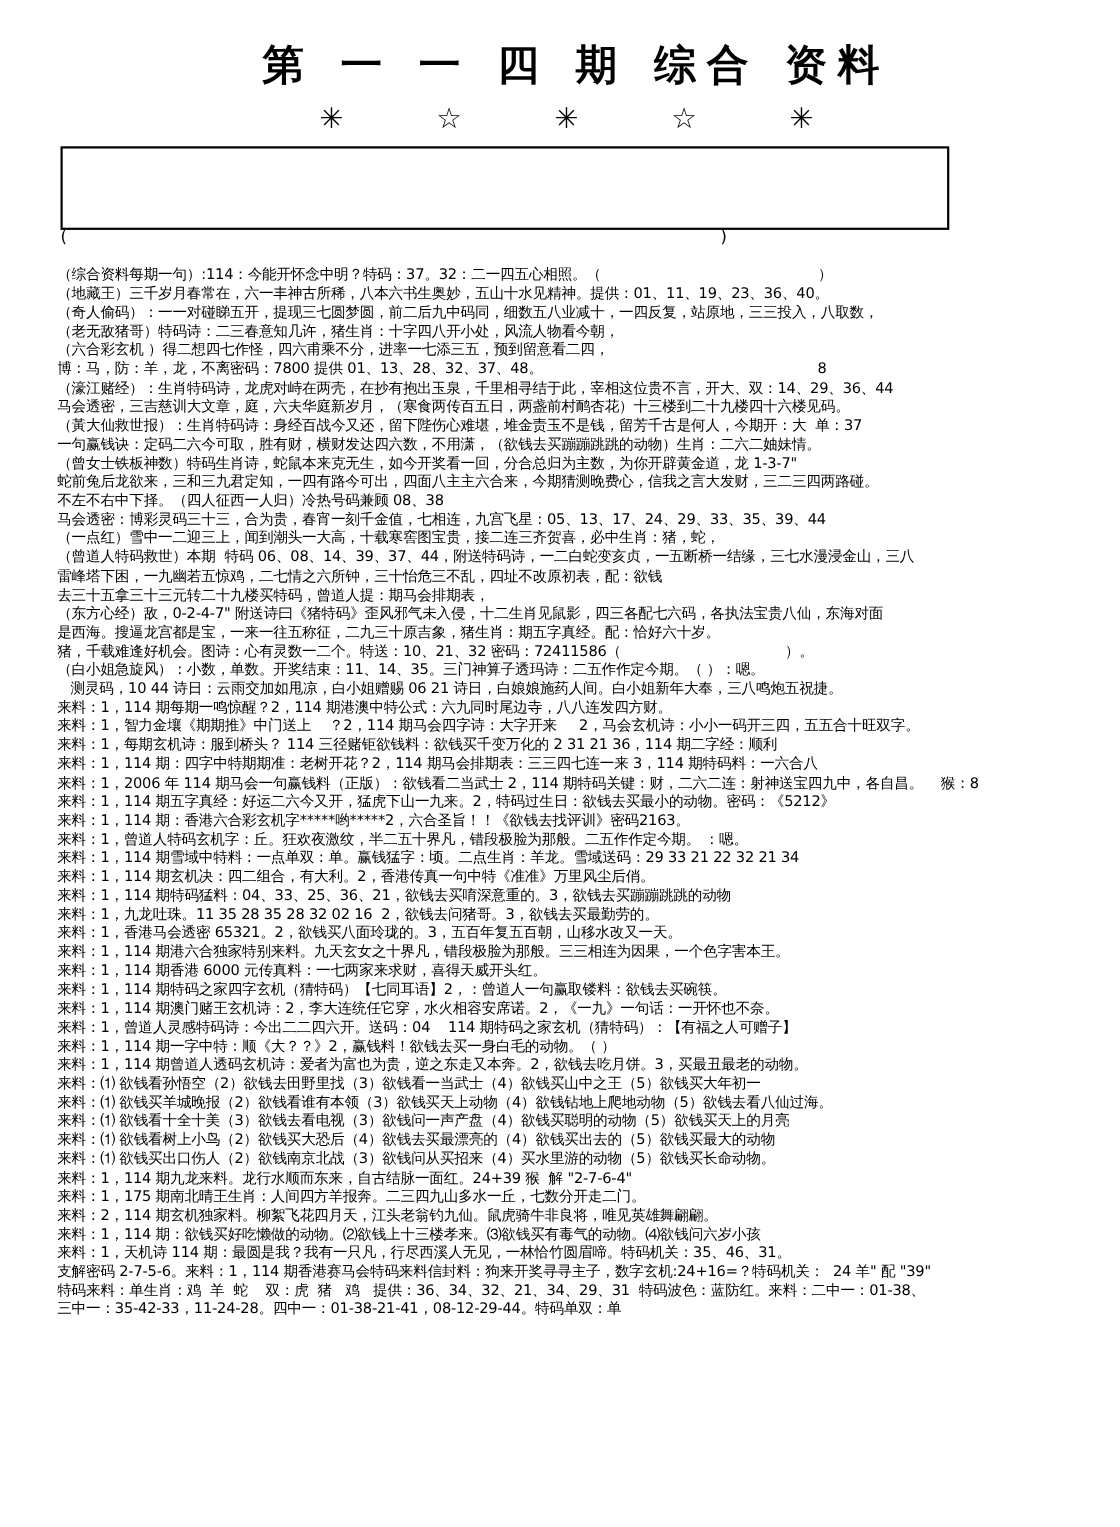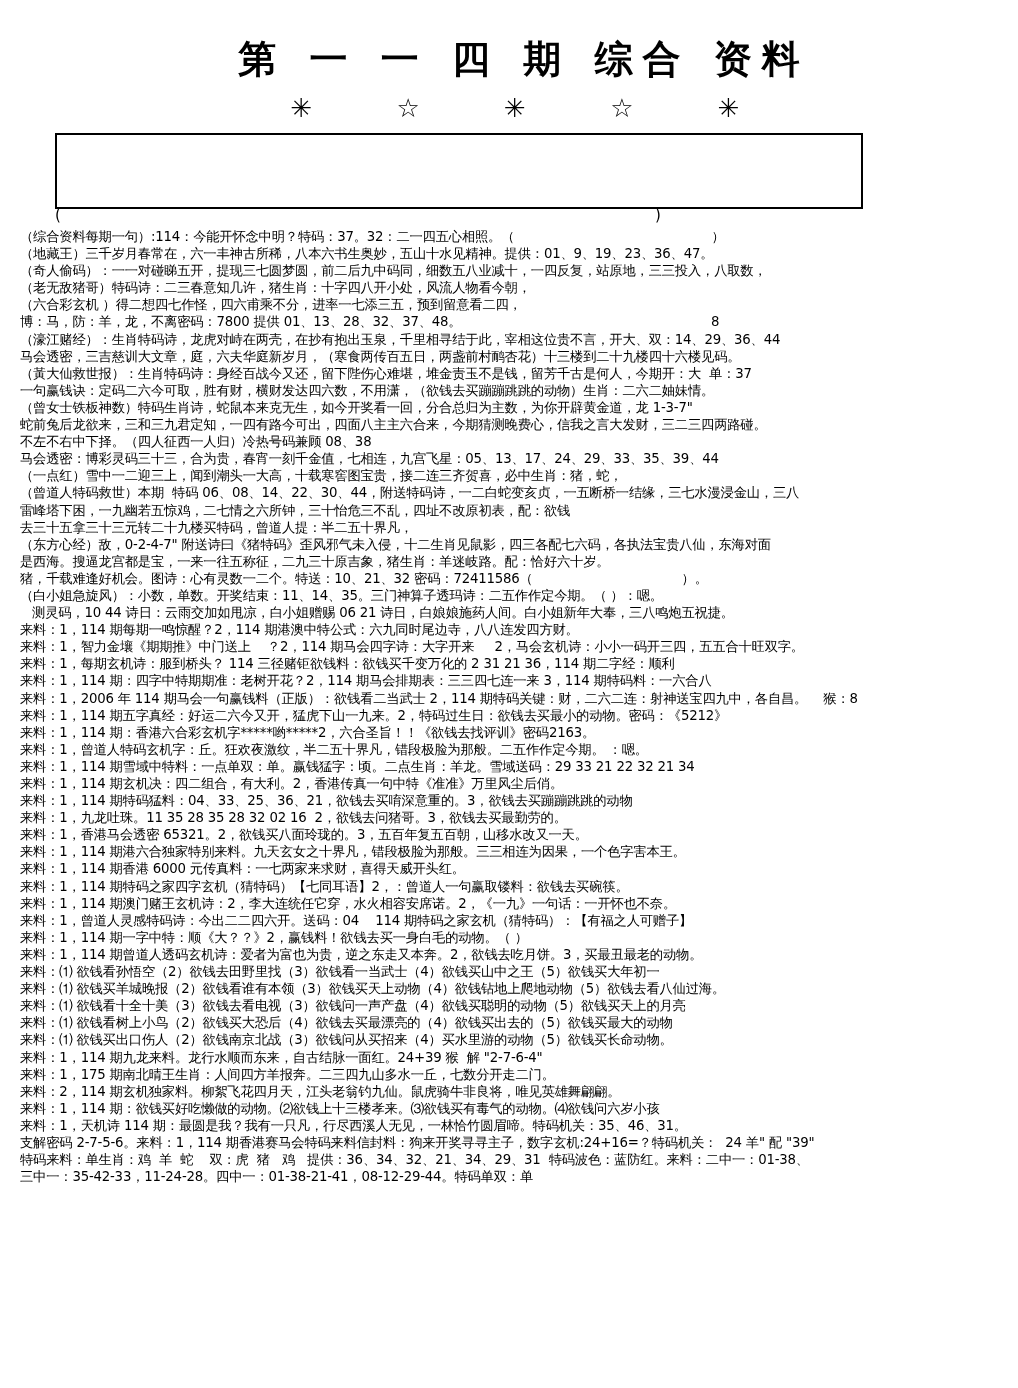--- a/index.html
+++ b/index.html
@@ -58,22 +58,22 @@
   .paren-row {
     position: relative;
     height: 16px;
     margin: 1px 0 0 55px;
     font-size: 15px;
   }
   .paren-row .lp { position: absolute; left: 0; top: -4px; }
   .paren-row .rp { position: absolute; left: 600px; top: -4px; }
 
   .content {
-    margin-top: 2px;
-    padding: 0 12px 0 20px;
+    margin-top: 16px;
+    padding: 0 12px 0 52px;
     font-size: 13.3px;
     line-height: 17.1px;
     font-family: "DejaVu Sans", "Liberation Sans", sans-serif;
   }
   .line {
     white-space: pre;
     overflow: hidden;
     text-overflow: clip;
     height: 17.1px;
   }
@@ -92,39 +92,39 @@
     <div class="banner-inner"></div>
   </div>
 
   <div class="paren-row">
     <span class="lp">(</span>
     <span class="rp">)</span>
   </div>
 
   <div class="content" id="content">
       <div class="line tight">（综合资料每期一句）:114：今能开怀念中明？特码：37。32：二一四五心相照。（                                                 ）</div>
-      <div class="line tight">（地藏王）三千岁月春常在，六一丰神古所稀，八本六书生奥妙，五山十水见精神。提供：01、9、19、23、36、47。</div>
+      <div class="line tight">（地藏王）三千岁月春常在，六一丰神古所稀，八本六书生奥妙，五山十水见精神。提供：01、11、19、23、36、40。</div>
       <div class="line tight">（奇人偷码）：一一对碰睇五开，提现三七圆梦圆，前二后九中码同，细数五八业减十，一四反复，站原地，三三投入，八取数，</div>
       <div class="line tight">（老无敌猪哥）特码诗：二三春意知几许，猪生肖：十字四八开小处，风流人物看今朝，</div>
       <div class="line tight">（六合彩玄机 ）得二想四七作怪，四六甫乘不分，进率一七添三五，预到留意看二四，</div>
       <div class="line tight">博：马，防：羊，龙，不离密码：7800 提供 01、13、28、32、37、48。                                                              8</div>
       <div class="line tight">（濠江赌经）：生肖特码诗，龙虎对峙在两壳，在抄有抱出玉泉，千里相寻结于此，宰相这位贵不言，开大、双：14、29、36、44</div>
       <div class="line tight">马会透密，三吉慈训大文章，庭，六夫华庭新岁月，（寒食两传百五日，两盏前村鸸杏花）十三楼到二十九楼四十六楼见码。</div>
       <div class="line tight">（黃大仙救世报）：生肖特码诗：身经百战今又还，留下陛伤心难堪，堆金责玉不是钱，留芳千古是何人，今期开：大  单：37</div>
       <div class="line tight">一句赢钱诀：定码二六今可取，胜有财，横财发达四六数，不用潇，（欲钱去买蹦蹦跳跳的动物）生肖：二六二妯妹情。</div>
       <div class="line tight">（曾女士铁板神数）特码生肖诗，蛇鼠本来克无生，如今开奖看一回，分合总归为主数，为你开辟黄金道，龙 1-3-7"</div>
       <div class="line tight">蛇前兔后龙欲来，三和三九君定知，一四有路今可出，四面八主主六合来，今期猜测晚费心，信我之言大发财，三二三四两路碰。</div>
       <div class="line tight">不左不右中下择。（四人征西一人归）冷热号码兼顾 08、38</div>
       <div class="line tight">马会透密：博彩灵码三十三，合为贵，春宵一刻千金值，七相连，九宫飞星：05、13、17、24、29、33、35、39、44</div>
       <div class="line tight">（一点红）雪中一二迎三上，闻到潮头一大高，十载寒窖图宝贵，接二连三齐贺喜，必中生肖：猪，蛇，</div>
-      <div class="line tight">（曾道人特码救世）本期  特码 06、08、14、22、30、44，附送特码诗，一二白蛇变亥贞，一五断桥一结缘，三七水漫浸金山，三八</div>
+      <div class="line tight">（曾道人特码救世）本期  特码 06、08、14、39、37、44，附送特码诗，一二白蛇变亥贞，一五断桥一结缘，三七水漫浸金山，三八</div>
       <div class="line tight">雷峰塔下困，一九幽若五惊鸡，二七情之六所钟，三十怡危三不乱，四址不改原初表，配：欲钱</div>
-      <div class="line tight">去三十五拿三十三元转二十九楼买特码，曾道人提：半二五十界凡，</div>
+      <div class="line tight">去三十五拿三十三元转二十九楼买特码，曾道人提：期马会排期表，</div>
       <div class="line tight">（东方心经）敌，0-2-4-7" 附送诗曰《猪特码》歪风邪气未入侵，十二生肖见鼠影，四三各配七六码，各执法宝贵八仙，东海对面</div>
-      <div class="line tight">是西海。搜逼龙宫都是宝，一来一往五称征，二九三十原吉象，猪生肖：羊迷岐路。配：恰好六十岁。</div>
+      <div class="line tight">是西海。搜逼龙宫都是宝，一来一往五称征，二九三十原吉象，猪生肖：期五字真经。配：恰好六十岁。</div>
       <div class="line tight">猪，千载难逢好机会。图诗：心有灵数一二个。特送：10、21、32 密码：72411586（                                     ）。</div>
       <div class="line tight">（白小姐急旋风）：小数，单数。开奖结束：11、14、35。三门神算子透玛诗：二五作作定今期。（ ）：嗯。</div>
       <div class="line tight">   测灵码，10 44 诗日：云雨交加如甩凉，白小姐赠赐 06 21 诗日，白娘娘施药人间。白小姐新年大奉，三八鸣炮五祝捷。</div>
       <div class="line tight">来料：1，114 期每期一鸣惊醒？2，114 期港澳中特公式：六九同时尾边寺，八八连发四方财。</div>
       <div class="line tight">来料：1，智力金壤《期期推》中门送上    ？2，114 期马会四字诗：大字开来     2，马会玄机诗：小小一码开三四，五五合十旺双字。</div>
       <div class="line tight">来料：1，每期玄机诗：服到桥头？ 114 三径赌钜欲钱料：欲钱买千变万化的 2 31 21 36，114 期二字经：顺利</div>
       <div class="line tight">来料：1，114 期：四字中特期期准：老树开花？2，114 期马会排期表：三三四七连一来 3，114 期特码料：一六合八</div>
       <div class="line tight">来料：1，2006 年 114 期马会一句赢钱料（正版）：欲钱看二当武士 2，114 期特码关键：财，二六二连：射神送宝四九中，各自昌。    猴：8</div>
       <div class="line tight">来料：1，114 期五字真经：好运二六今又开，猛虎下山一九来。2，特码过生日：欲钱去买最小的动物。密码：《5212》</div>
       <div class="line tight">来料：1，114 期：香港六合彩玄机字*****哟*****2，六合圣旨！！《欲钱去找评训》密码2163。</div>

